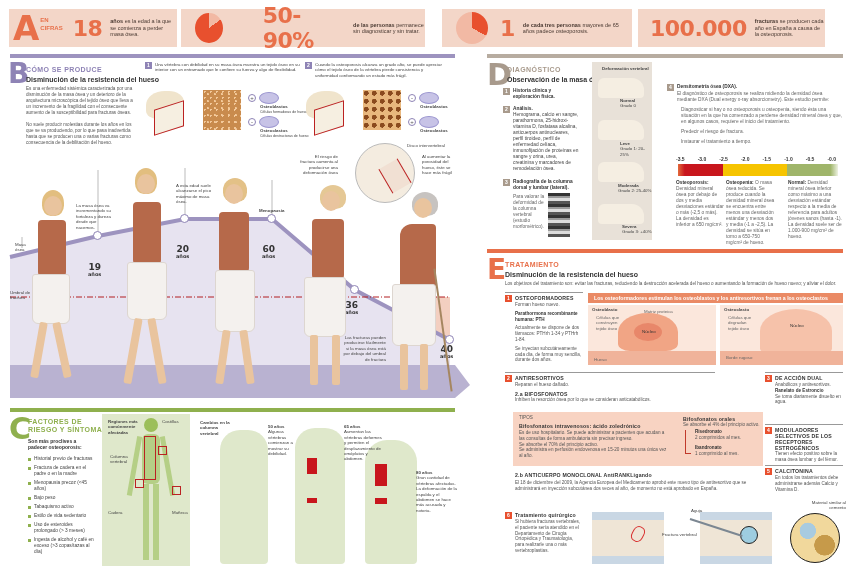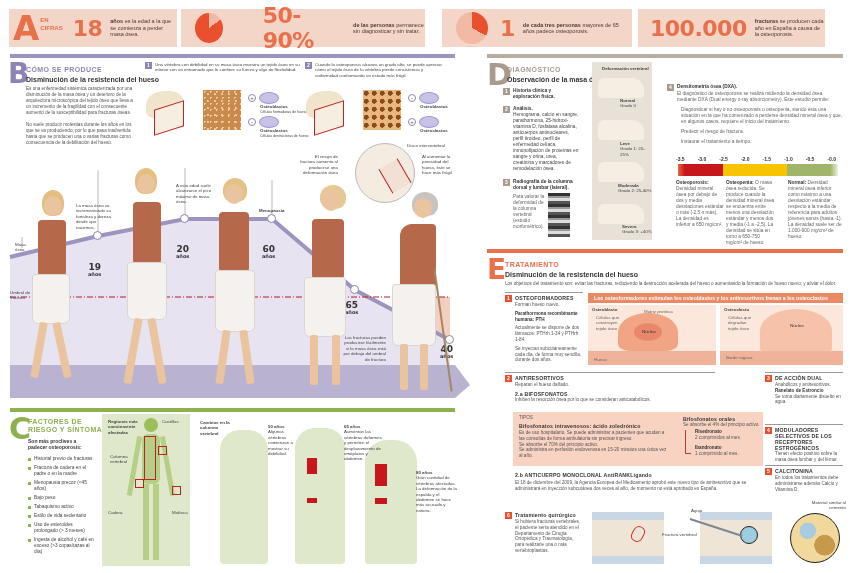--- a/index.html
+++ b/index.html
@@ -153,21 +153,21 @@
   </div>
 <div class="abs age" style="left:176px; top:245px;">
     <span class="n">20</span>
     <span class="u">años</span>
   </div>
 <div class="abs age" style="left:262px; top:245px;">
     <span class="n">60</span>
     <span class="u">años</span>
   </div>
 <div class="abs age" style="left:345px; top:301px;">
-    <span class="n">65</span>
+    <span class="n">36</span>
     <span class="u">años</span>
   </div>
 <div class="abs age" style="left:440px; top:345px;">
     <span class="n">40</span>
     <span class="u">años</span>
   </div>
 
 <div class="abs label-sm" style="left:15px; top:242px; width:20px;">Masa ósea</div>
 <div class="abs label-sm" style="left:10px; top:290px; width:30px;">Umbral de fractura</div>
 <div class="abs label-sm" style="left:76px; top:203px; width:40px;">La masa ósea va incrementando su fortaleza y dureza desde que nacemos.</div>

